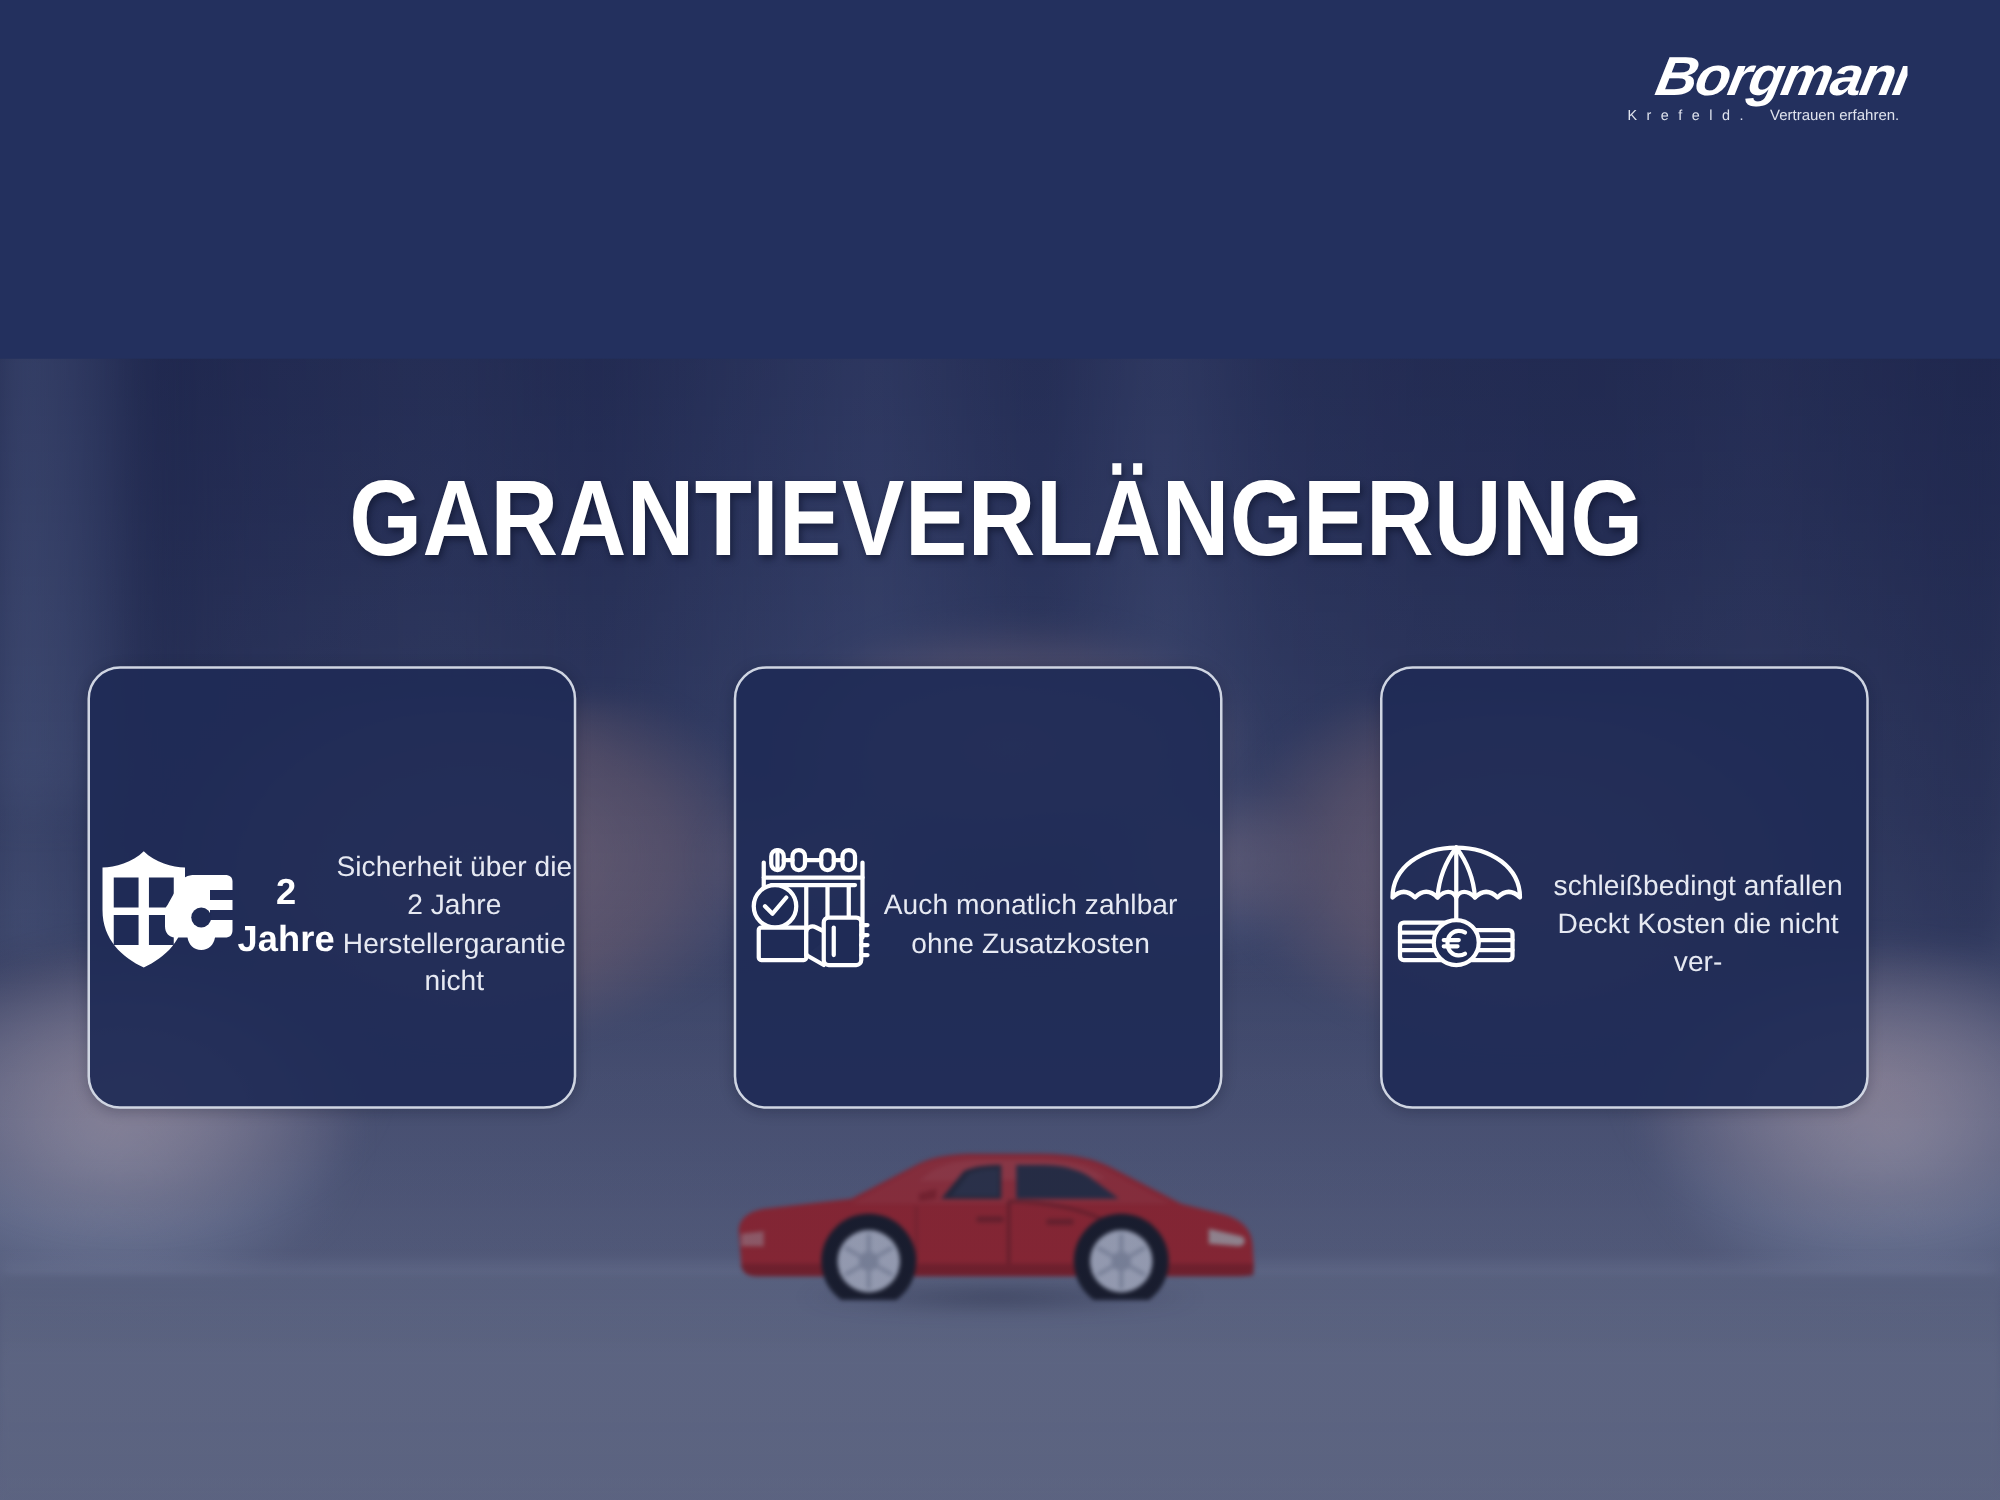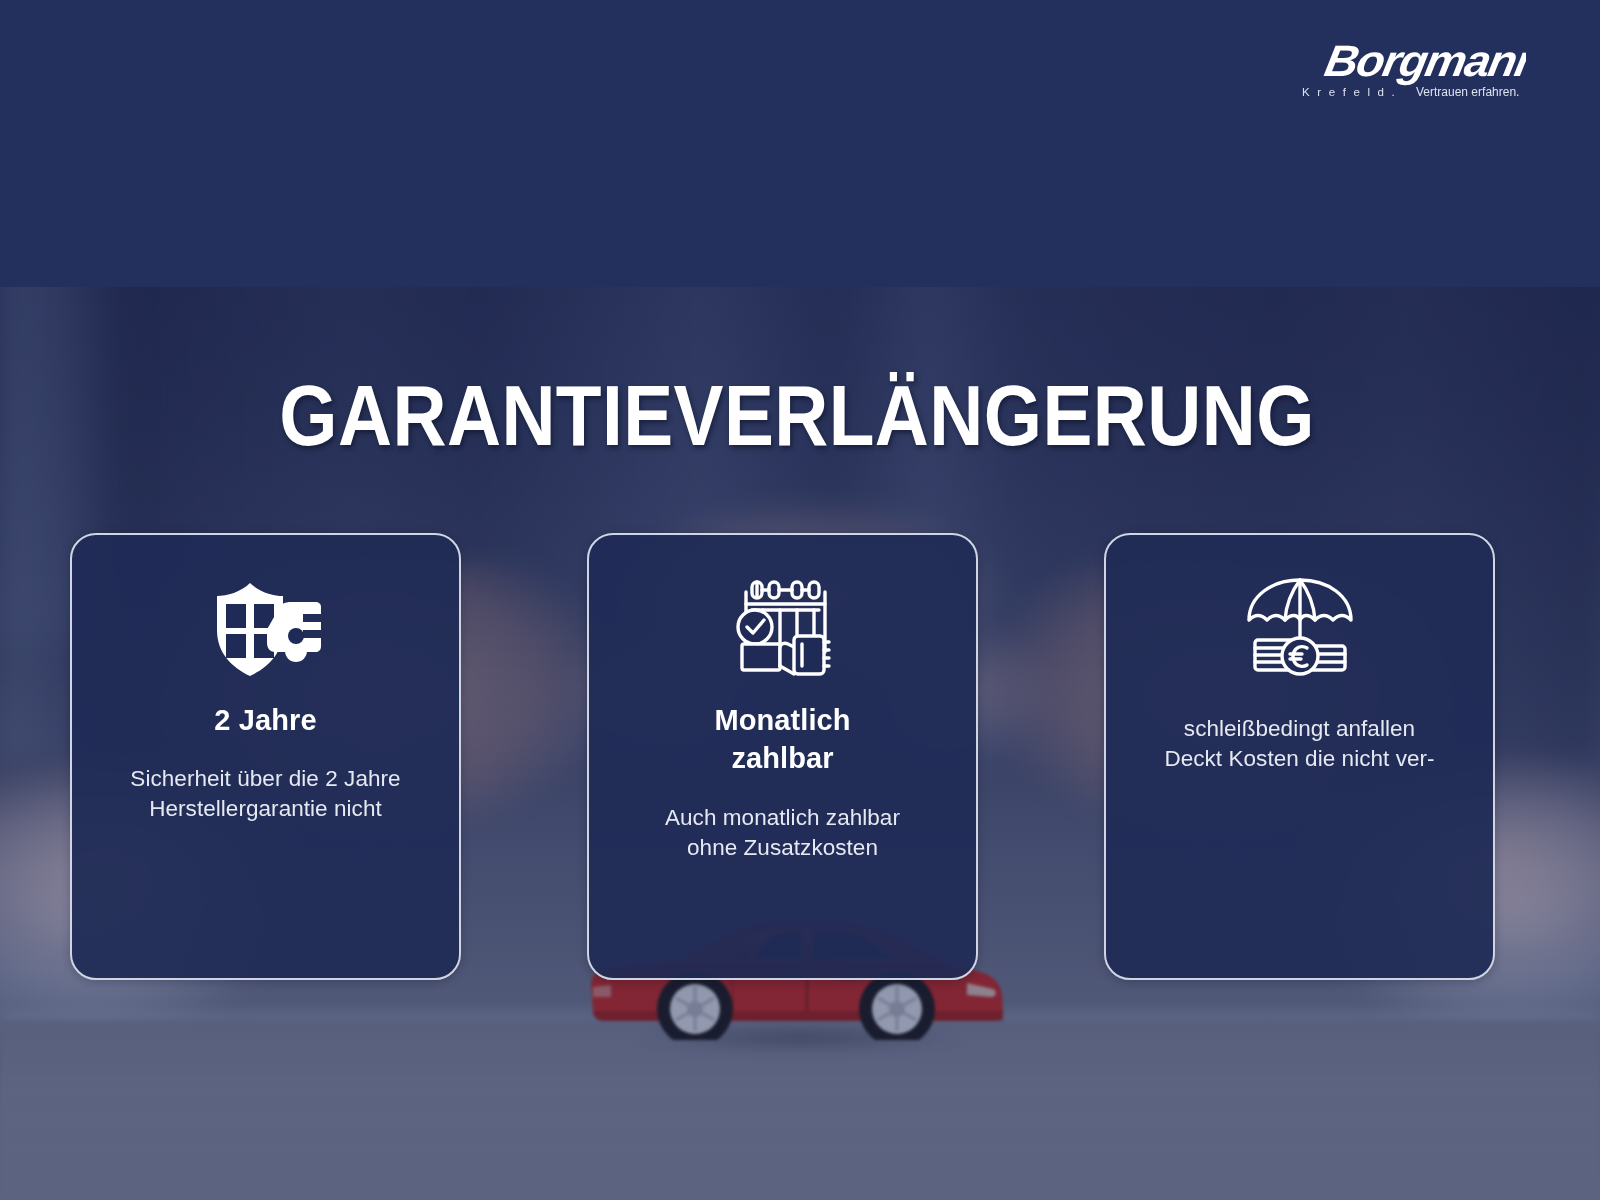--- a/index.html
+++ b/index.html
@@ -239,27 +239,26 @@
     left: 70px;
     top: 533px;
     width: 1425px;
     height: 354px;
     display: flex;
     justify-content: space-between;
     z-index: 4;
   }
   .card {
     width: 391px;
-    height: 447px;
+    height: 354px;
     box-sizing: border-box;
     border: 2px solid #cfd5e2;
     border-radius: 26px;
     background: rgba(31,43,86,0.93);
     display: flex;
-    flex-direction: column;
     align-items: center;
     padding-top: 34px;
     box-shadow: 0 2px 10px rgba(10,14,36,0.25);
   }
   .card-icon {
     width: 118px;
     height: 120px;
     display: flex;
     align-items: center;
     justify-content: center;
@@ -428,24 +427,20 @@
 
           <rect x="18" y="70" width="38" height="26" rx="2" fill="#1f2b56"></rect>
 
           <path d="M56,92 L56,74 C56,70 60,68 64,70 L76,76" fill="#1f2b56"></path>
           <rect x="70" y="62" width="30" height="38" rx="4" fill="#1f2b56"></rect>
           <path d="M78,70 L78,92"></path>
           <path d="M100,68 L105,68 M100,76 L105,76 M100,84 L105,84 M100,92 L105,92"></path>
           <path d="M56,92 L70,100"></path>
         </svg>
       </div>
-      <div class="card-title">
-        <div>Monatlich</div>
-        <div>zahlbar</div>
-      </div>
       <div class="card-body">
         <div>Auch monatlich zahlbar</div>
         <div>ohne Zusatzkosten</div>
       </div>
     </div>
 
     <div class="card">
       <div class="card-icon">
         <svg viewBox="0 0 118 110" width="118" height="110" xmlns="http://www.w3.org/2000/svg" fill="none" stroke="#ffffff" stroke-width="3.4" stroke-linecap="round" stroke-linejoin="round">
 

